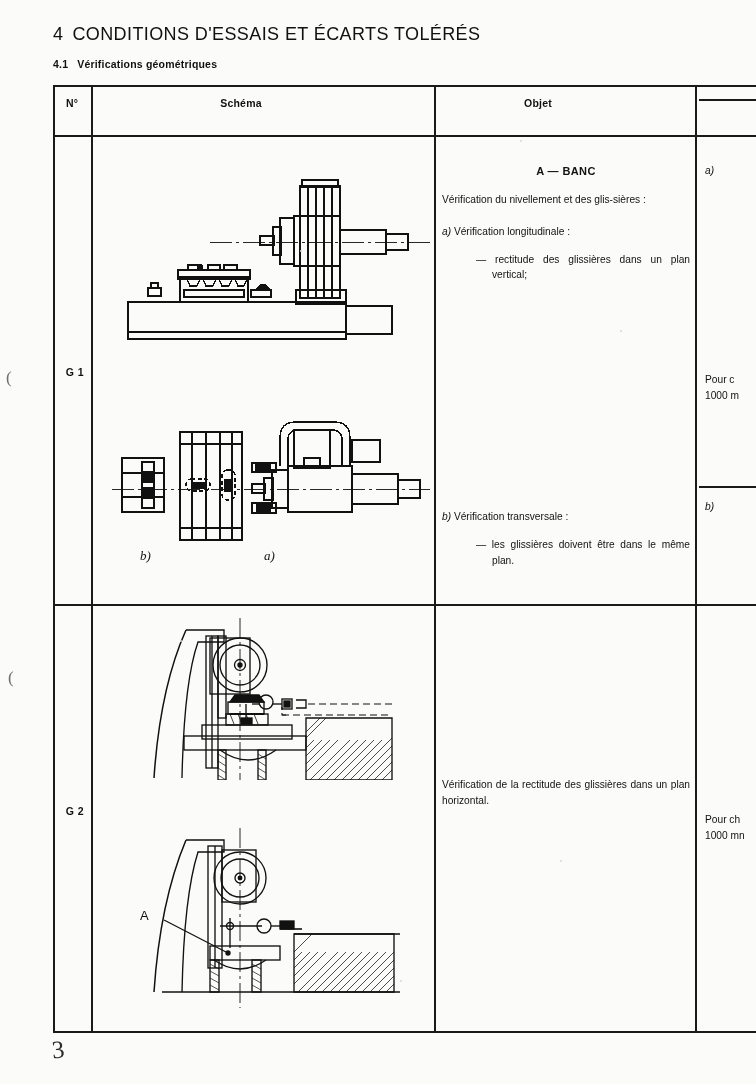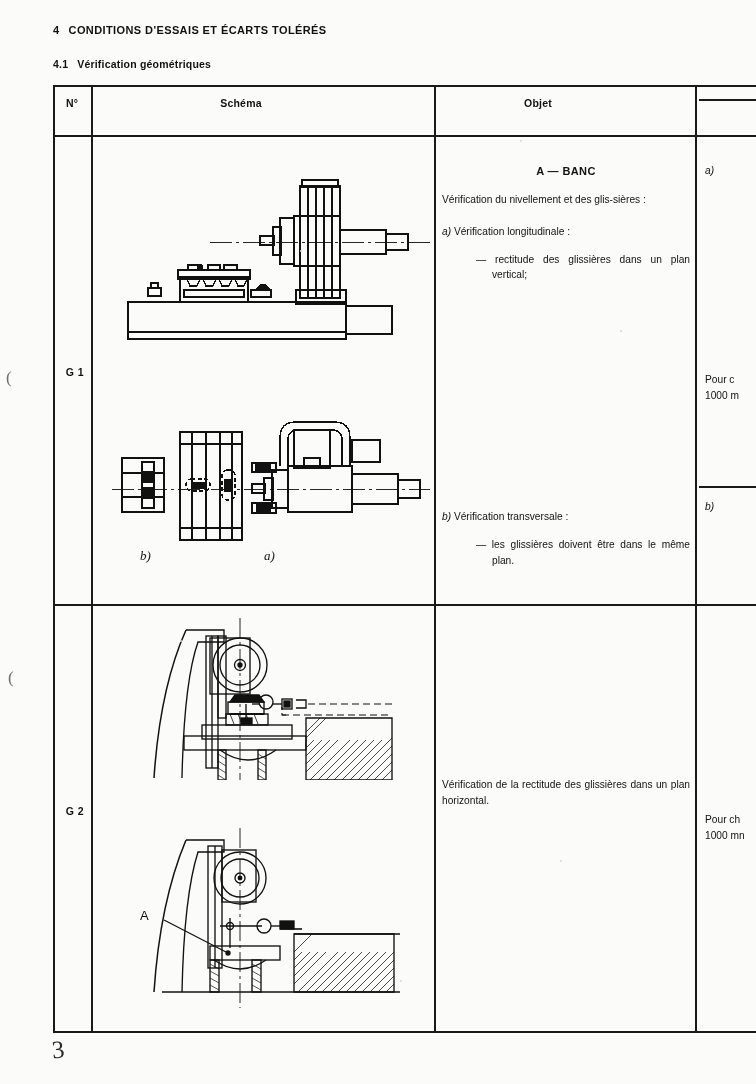--- a/index.html
+++ b/index.html
@@ -20,22 +20,22 @@
     position: absolute;
     inset: 0;
     background: #fbfbf9;
   }
 
   
   .sec-title {
     position: absolute;
     left: 53px;
     top: 24px;
-    font-size: 11px;
-    font-weight: bold;
+    font-size: 18px;
+    font-weight: normal;
     letter-spacing: 0.4px;
     white-space: nowrap;
   }
   .sec-title .num { margin-right: 9px; }
 
   .sub-title {
     position: absolute;
     left: 53px;
     top: 58px;
     font-size: 10.5px;
@@ -207,21 +207,21 @@
 </head>
 <body>
 
 <div class="page">
 
   <div class="sec-title">
     <span class="num">4</span><span>CONDITIONS D'ESSAIS ET ÉCARTS TOLÉRÉS</span>
   </div>
 
   <div class="sub-title">
-    <span class="num">4.1</span><span>Vérification géométriques</span>
+    <span class="num">4.1</span><span>Vérifications géométriques</span>
   </div>
 
   <div class="tbl">
 
     <div class="hline h-top"></div>
     <div class="hline h-head"></div>
     <div class="hline h-mid"></div>
     <div class="hline h-bot"></div>
 
     <div class="vline v-left"></div>

